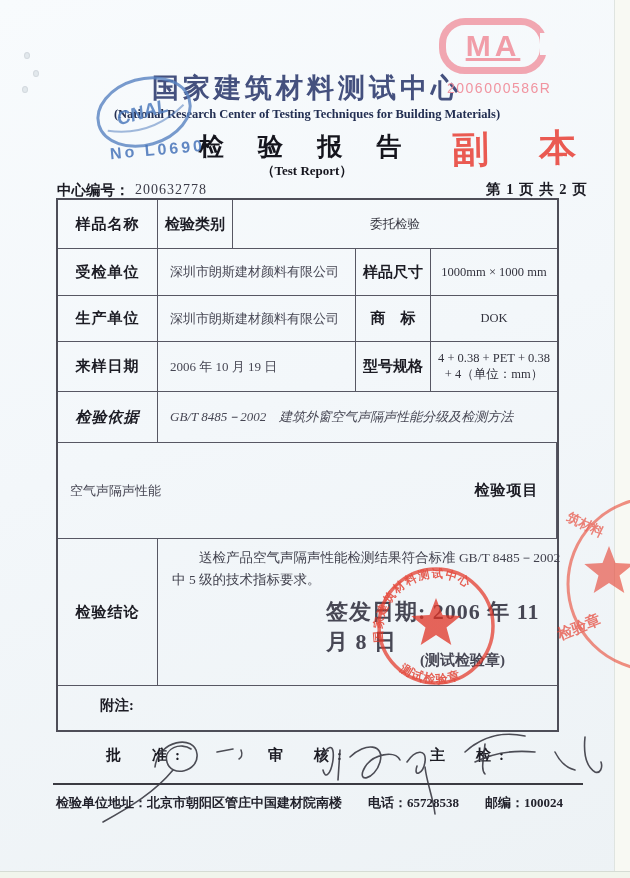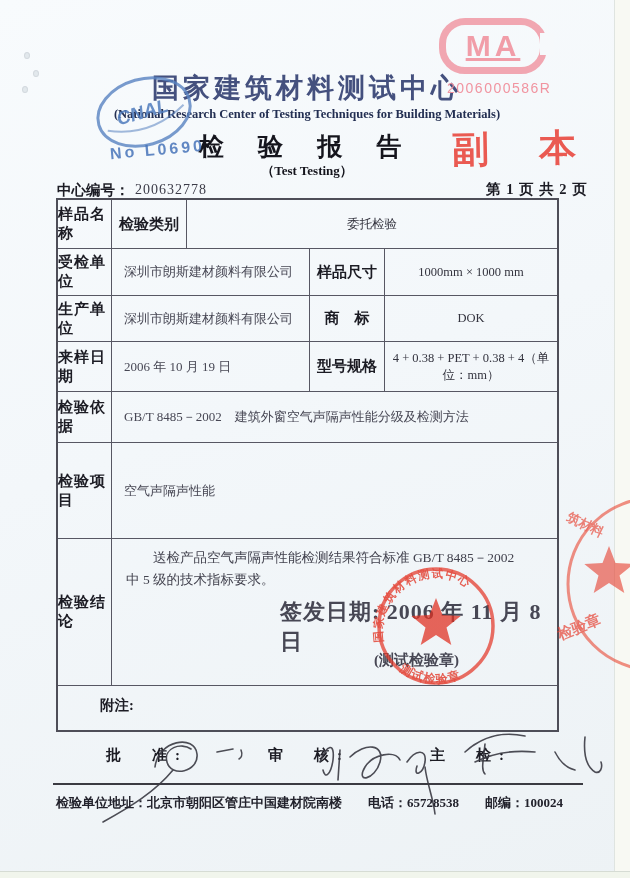--- a/index.html
+++ b/index.html
@@ -36,21 +36,21 @@
   
   .blue-no{left:110px;top:141px;font-size:16px;font-weight:700;letter-spacing:3px;
     color:rgba(70,115,185,.85);transform:rotate(-5deg);font-family:"Liberation Sans",sans-serif;}
   
   .tbl{left:56px;top:198px;width:499px;border:2px solid #4e4e58;background:transparent;}
   .tr{display:flex;}
   .td{border-right:1px solid #575763;border-bottom:1px solid #575763;display:flex;align-items:center;
     box-sizing:border-box;}
   .td.lastcol{border-right:none;}
   .lastrow .td{border-bottom:none;}
-  .lab{width:54px;justify-content:center;font-size:15px;font-weight:700;letter-spacing:1px;}
+  .lab{width:100px;justify-content:center;font-size:15px;font-weight:700;letter-spacing:1px;}
   .lab2{width:75px;justify-content:center;font-size:15px;font-weight:700;}
   .v1{width:198px;padding-left:12px;font-size:13px;color:#474754;}
   .v2{flex:1;justify-content:center;text-align:center;font-size:12.5px;color:#33333e;padding:2px 6px;}
   .wide{flex:1;padding-left:12px;font-size:13px;color:#474754;}
   .rel{position:relative;}
   .concl-p{position:absolute;left:14px;top:8px;width:396px;font-size:13.5px;line-height:1.65;
     color:#42424e;text-indent:2em;}
   .signdate{position:absolute;left:168px;top:58px;font-size:22px;font-weight:700;letter-spacing:1px;}
   .sealcap{position:absolute;left:262px;top:112px;font-size:15px;font-weight:700;}
   .note-cell{padding:10px 0 0 12px;align-items:flex-start;font-size:14.5px;font-weight:700;}
@@ -69,21 +69,21 @@
 
   <div class="abs fold-right"></div>
   <div class="abs edge-bottom"></div>
   <div class="abs hole" style="left:24px;top:52px;"></div>
   <div class="abs hole" style="left:33px;top:70px;"></div>
   <div class="abs hole" style="left:22px;top:86px;"></div>
 
   <div class="abs title-cn">国家建筑材料测试中心</div>
   <div class="abs title-en">(National Research Center of Testing Techniques for Building Materials)</div>
   <div class="abs report-cn">检 验 报 告</div>
-  <div class="abs report-en">（Test Testing）</div>
+  <div class="abs report-en">（Test Report）</div>
 
   <div class="abs centerno">中心编号：</div>
   <div class="abs centerno-val">200632778</div>
   <div class="abs pageinfo">第 1 页 共 2 页</div>
 
   <div class="abs cma-box">
     <span class="cma-letters">MA</span>
   </div>
   <div class="abs cma-notch"></div>
   <div class="abs cma-no">2006000586R</div>
@@ -119,27 +119,27 @@
       <div class="td v1">深圳市朗斯建材颜料有限公司</div>
       <div class="td lab2">商　标</div>
       <div class="td v2 lastcol">DOK</div>
     </div>
     <div class="tr" style="height:50px;">
       <div class="td lab">来样日期</div>
       <div class="td v1">2006 年 10 月 19 日</div>
       <div class="td lab2">型号规格</div>
       <div class="td v2 lastcol">4 + 0.38 + PET + 0.38 + 4（单位：mm）</div>
     </div>
-    <div class="tr" style="height:51px;">
+    <div class="tr" style="height:51px;font-style:italic;">
       <div class="td lab">检验依据</div>
       <div class="td wide lastcol">GB/T 8485－2002　建筑外窗空气声隔声性能分级及检测方法</div>
     </div>
     <div class="tr" style="height:96px;">
+      <div class="td wide lastcol">空气声隔声性能</div>
       <div class="td lab">检验项目</div>
-      <div class="td wide lastcol">空气声隔声性能</div>
     </div>
     <div class="tr" style="height:147px;">
       <div class="td lab">检验结论</div>
       <div class="td wide lastcol rel" style="padding-left:0;">
         <div class="concl-p">送检产品空气声隔声性能检测结果符合标准 GB/T 8485－2002 中 5 级的技术指标要求。</div>
         <div class="signdate">签发日期: 2006 年 11 月 8 日</div>
         <div class="sealcap">(测试检验章)</div>
       </div>
     </div>
     <div class="tr lastrow" style="height:44px;padding-left:30px;">

